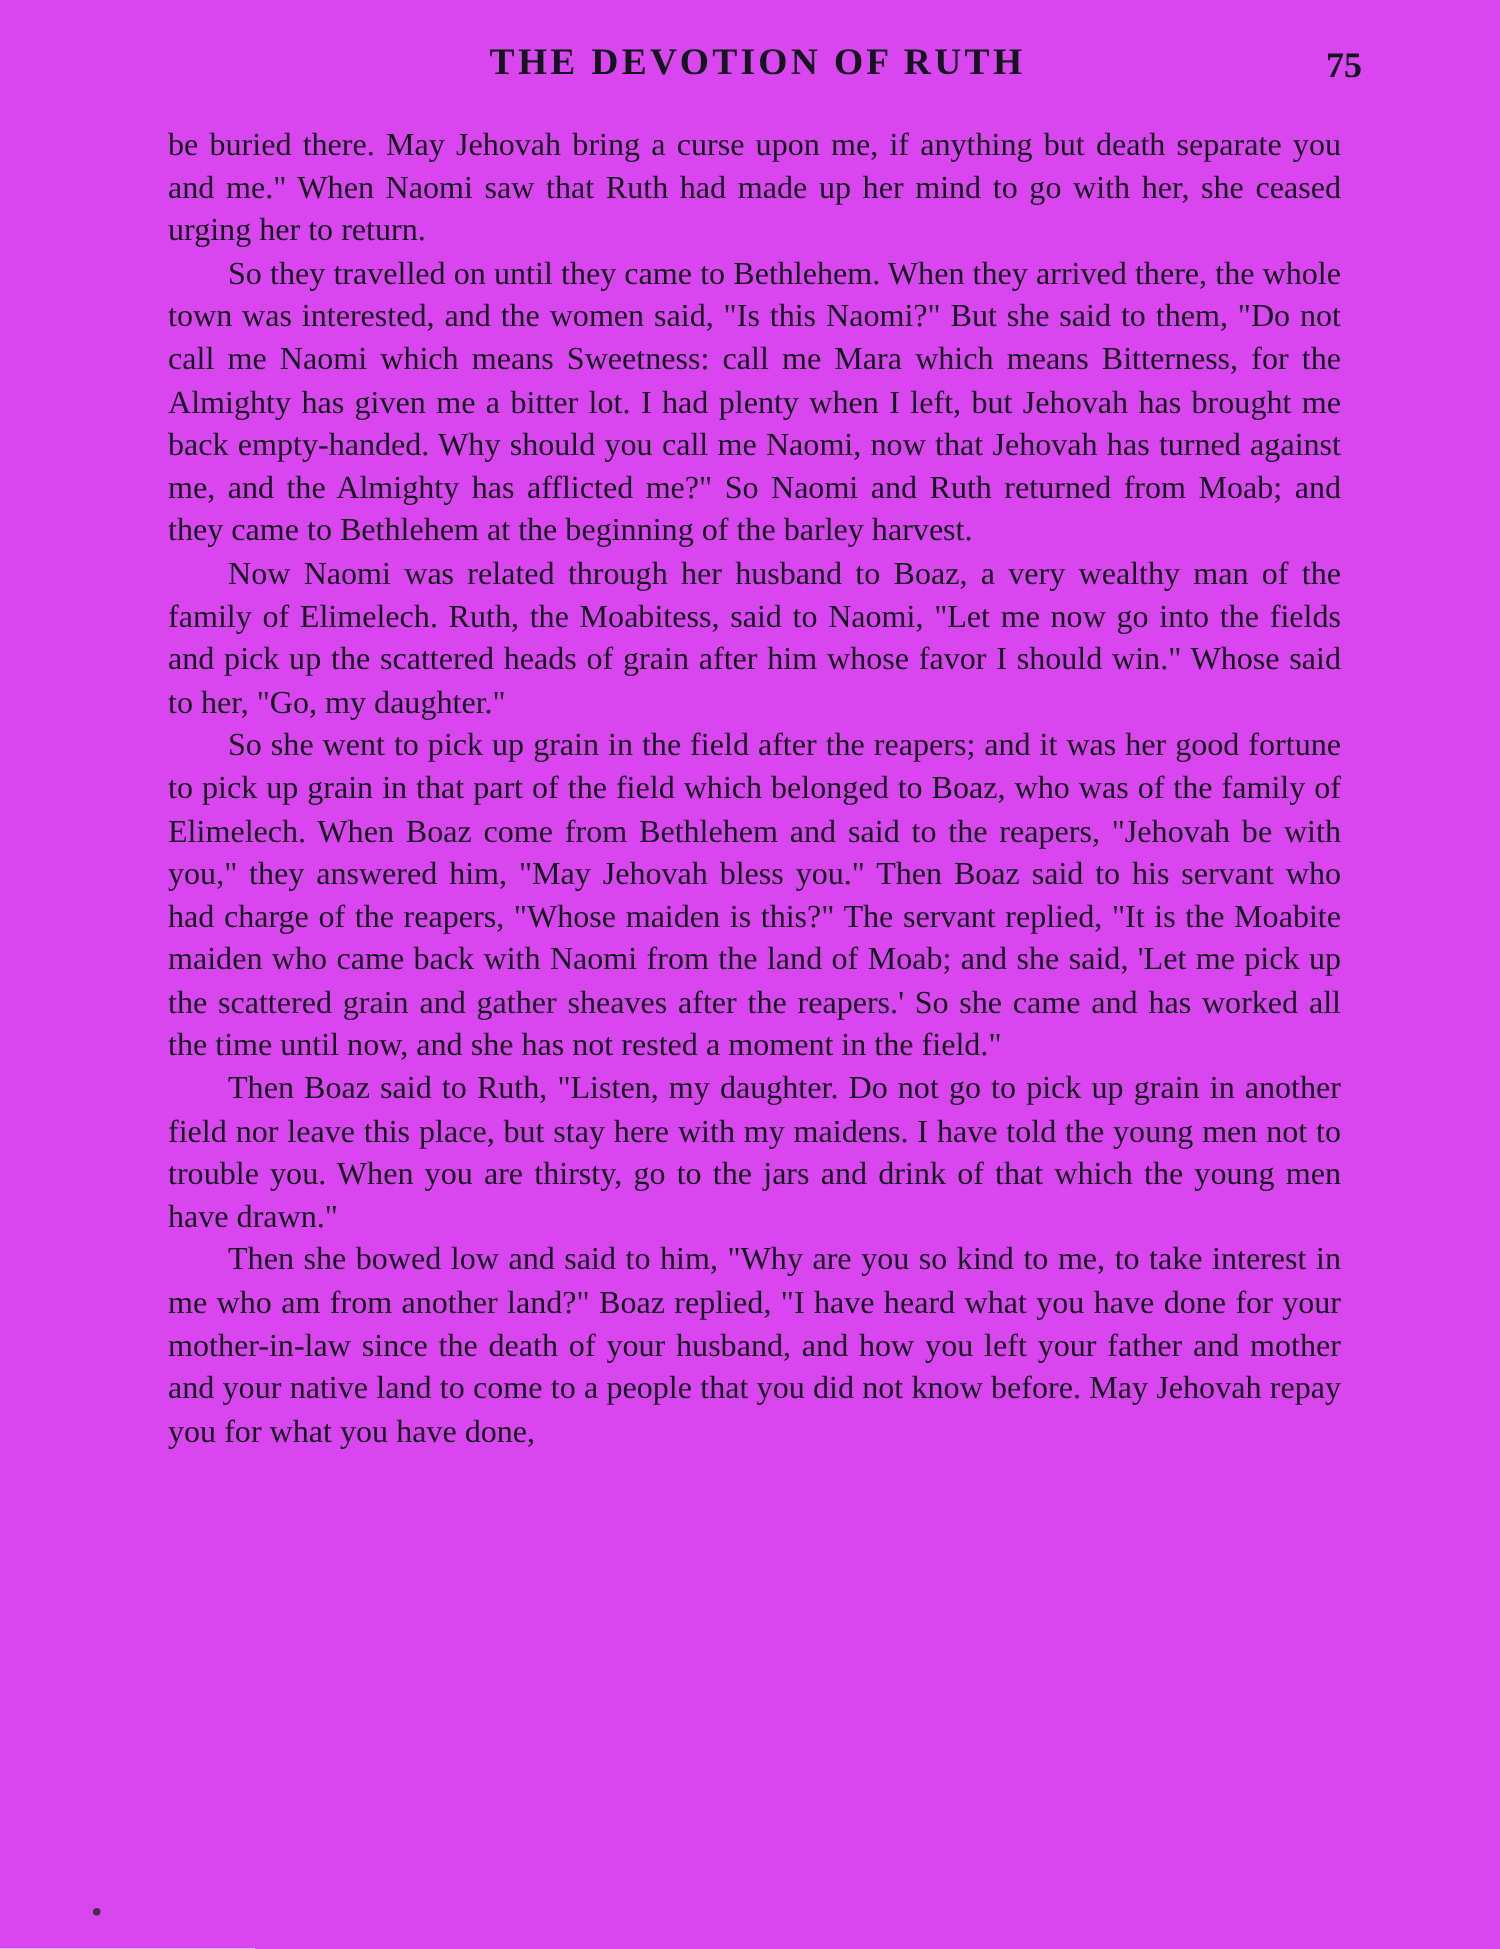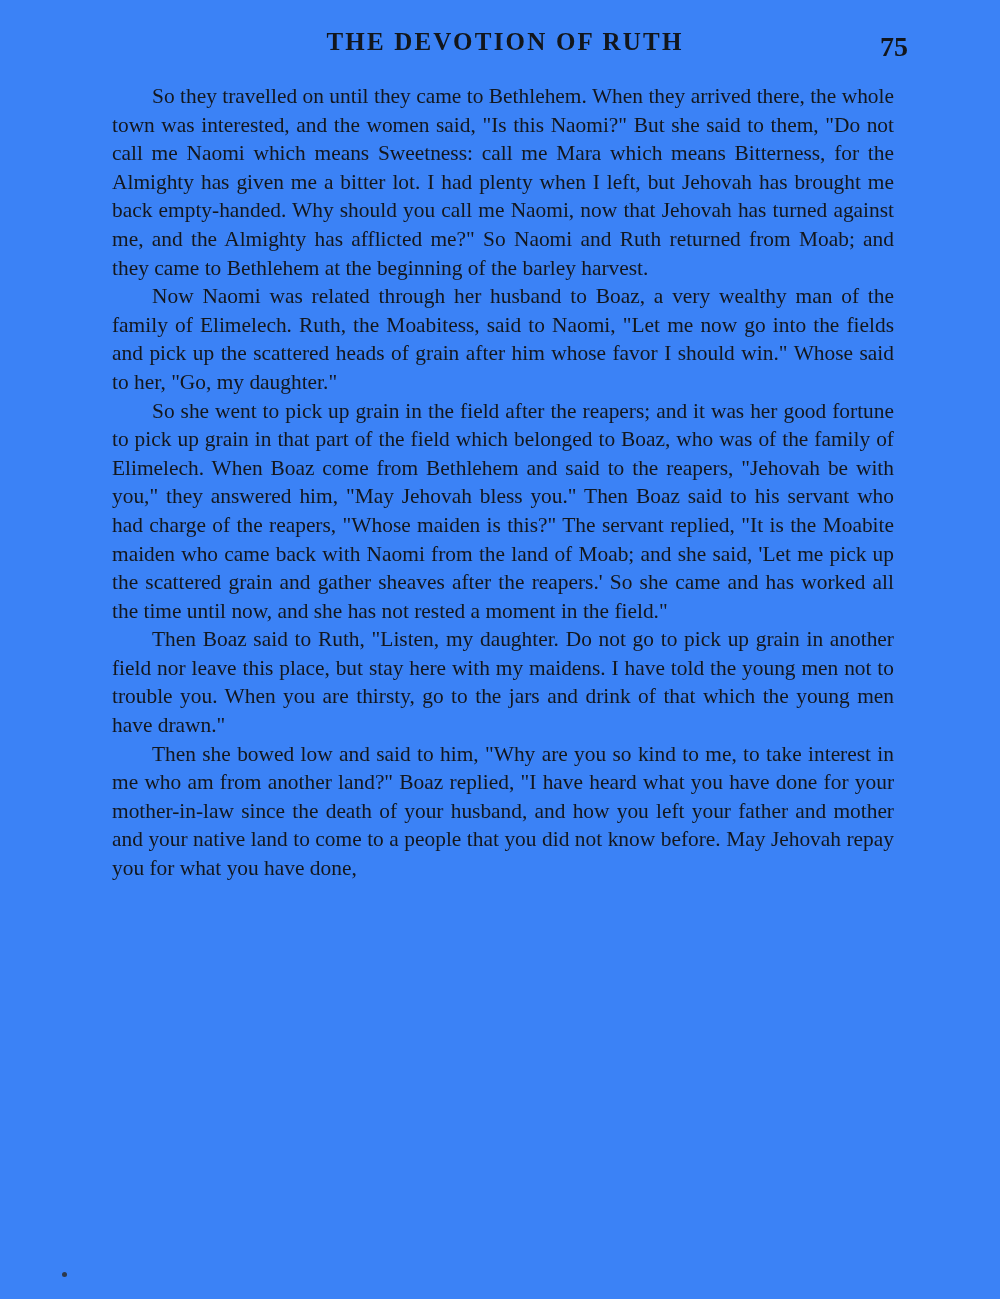--- a/index.html
+++ b/index.html
@@ -14,21 +14,21 @@
     color: #1a1a1a;
     position: relative;
     overflow: hidden;
   }
   .page {
     position: absolute;
     left: 0;
     top: 0;
     width: 1000px;
     height: 1299px;
-    background: #3b82f6;
+    background: #d946ef;
   }
   .header {
     position: absolute;
     left: 110px;
     top: 28px;
     width: 790px;
     height: 36px;
   }
   .running-title {
     position: absolute;
@@ -41,21 +41,21 @@
     font-weight: bold;
     letter-spacing: 2.2px;
     color: #12161c;
     white-space: nowrap;
   }
   .page-number {
     position: absolute;
     right: -8px;
     top: 3px;
     font-family: "Liberation Serif", serif;
-    font-size: 28px;
+    font-size: 24px;
     font-weight: bold;
     color: #12161c;
   }
   .body-text {
     position: absolute;
     left: 112px;
     top: 82px;
     width: 782px;
     font-size: 21.4px;
     line-height: 28.6px;
@@ -93,20 +93,21 @@
 <body>
 
 <div class="page">
 
   <div class="header">
     <div class="running-title">THE  DEVOTION  OF  RUTH</div>
     <div class="page-number">75</div>
   </div>
 
   <div class="body-text">
+    <p>be buried there.   May Jehovah bring a curse upon me, if anything but death separate you and me."   When Naomi saw that Ruth had made up her mind to go with her, she ceased urging her to return.</p>
     <p class="indent">So they travelled on until they came to Bethlehem.   When they arrived there, the whole town was interested, and the women said, "Is this Naomi?"   But she said to them, "Do not call me Naomi which means Sweetness: call me Mara which means Bitterness, for the Almighty has given me a bitter lot.   I had plenty when I left, but Jehovah has brought me back empty-handed.   Why should you call me Naomi, now that Jehovah has turned against me, and the Almighty has afflicted me?"   So Naomi and Ruth returned from Moab; and they came to Bethlehem at the beginning of the barley harvest.</p>
     <p class="indent">Now Naomi was related through her husband to Boaz, a very wealthy man of the family of Elimelech.   Ruth, the Moabitess, said to Naomi, "Let me now go into the fields and pick up the scattered heads of grain after him whose favor I should win."   Whose said to her, "Go, my daughter."</p>
     <p class="indent">So she went to pick up grain in the field after the reapers; and it was her good fortune to pick up grain in that part of the field which belonged to Boaz, who was of the family of Elimelech.   When Boaz come from Bethlehem and said to the reapers, "Jehovah be with you," they answered him, "May Jehovah bless you."   Then Boaz said to his servant who had charge of the reapers, "Whose maiden is this?"   The servant replied, "It is the Moabite maiden who came back with Naomi from the land of Moab; and she said, 'Let me pick up the scattered grain and gather sheaves after the reapers.'   So she came and has worked all the time until now, and she has not rested a moment in the field."</p>
     <p class="indent">Then Boaz said to Ruth, "Listen, my daughter.   Do not go to pick up grain in another field nor leave this place, but stay here with my maidens.   I have told the young men not to trouble you. When you are thirsty, go to the jars and drink of that which the young men have drawn."</p>
     <p class="indent">Then she bowed low and said to him, "Why are you so kind to me, to take interest in me who am from another land?"   Boaz replied, "I have heard what you have done for your mother-in-law since the death of your husband, and how you left your father and mother and your native land to come to a people that you did not know before.   May Jehovah repay you for what you have done,</p>
   </div>
 
   <div class="footer-mark"></div>
 
 </div>

